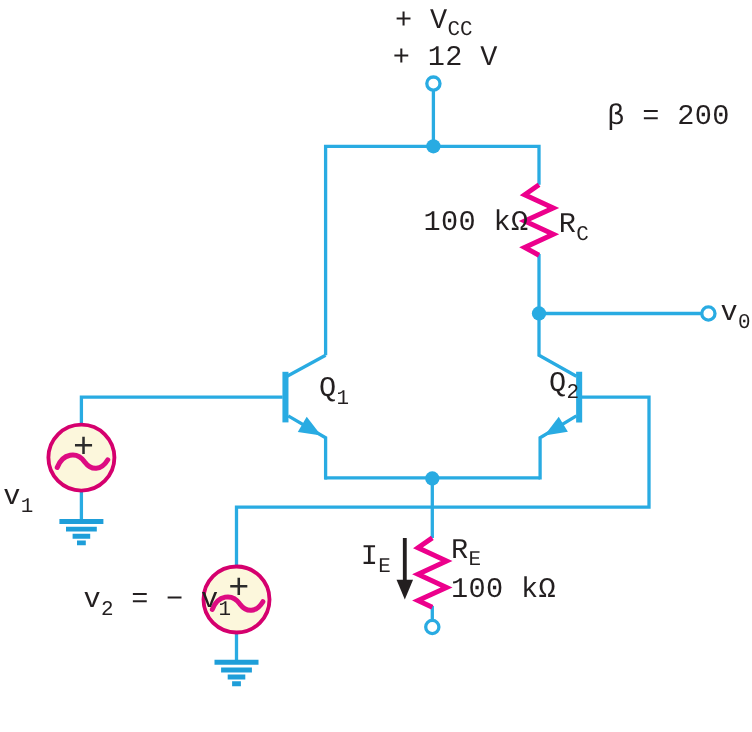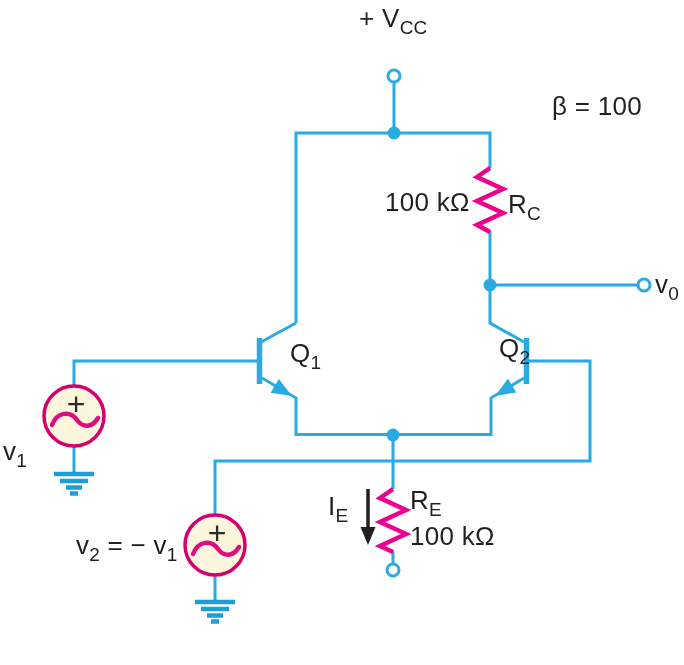--- a/index.html
+++ b/index.html
@@ -3,21 +3,21 @@
 <meta charset="utf-8">
 <style>
   html,body{margin:0;padding:0;background:#ffffff;}
   .stage{
     position:relative;width:684px;height:665px;background:#ffffff;overflow:hidden;
     font-family:"Liberation Sans", sans-serif;color:#231F20;
   }
   .stage svg{position:absolute;left:0;top:0;}
   .lbl{
     position:absolute;font-size:26px;line-height:26px;white-space:nowrap;
-    color:#231F20;letter-spacing:0.3px;
+    color:#231F20;letter-spacing:0.3px;font-family:Liberation Mono, monospace;
   }
   .lbl .sub{font-size:19px;position:relative;top:7px;letter-spacing:0;}
   .plus{
     position:absolute;font-size:32px;line-height:30px;width:28px;text-align:center;
     color:#2b2b2b;font-weight:500;
   }
 </style>
 </head>
 <body>
 
@@ -94,23 +94,26 @@
       <line x1="211" y1="621.5" x2="219" y2="621.5"></line>
     </g>
 
     <line x1="368" y1="489" x2="368" y2="531" stroke="#231F20" stroke-width="3.5"></line>
     <polygon fill="#231F20" points="368,545 360.5,527 375.5,527"></polygon>
   </svg>
 
   <div class="lbl" style="left:359px;top:5px;">
     <span>+ V</span><span class="sub">CC</span>
   </div>
+  <div class="lbl" style="left:357px;top:39px;">
+    <span>+ 12 V</span>
+  </div>
 
   <div class="lbl" style="left:552px;top:93px;">
-    <span>β = 100</span>
+    <span>β = 200</span>
   </div>
 
   <div class="lbl" style="left:385px;top:189px;">
     <span>100 kΩ</span>
   </div>
   <div class="lbl" style="left:508px;top:191px;">
     <span>R</span><span class="sub">C</span>
   </div>
 
   <div class="lbl" style="left:655px;top:271px;">

